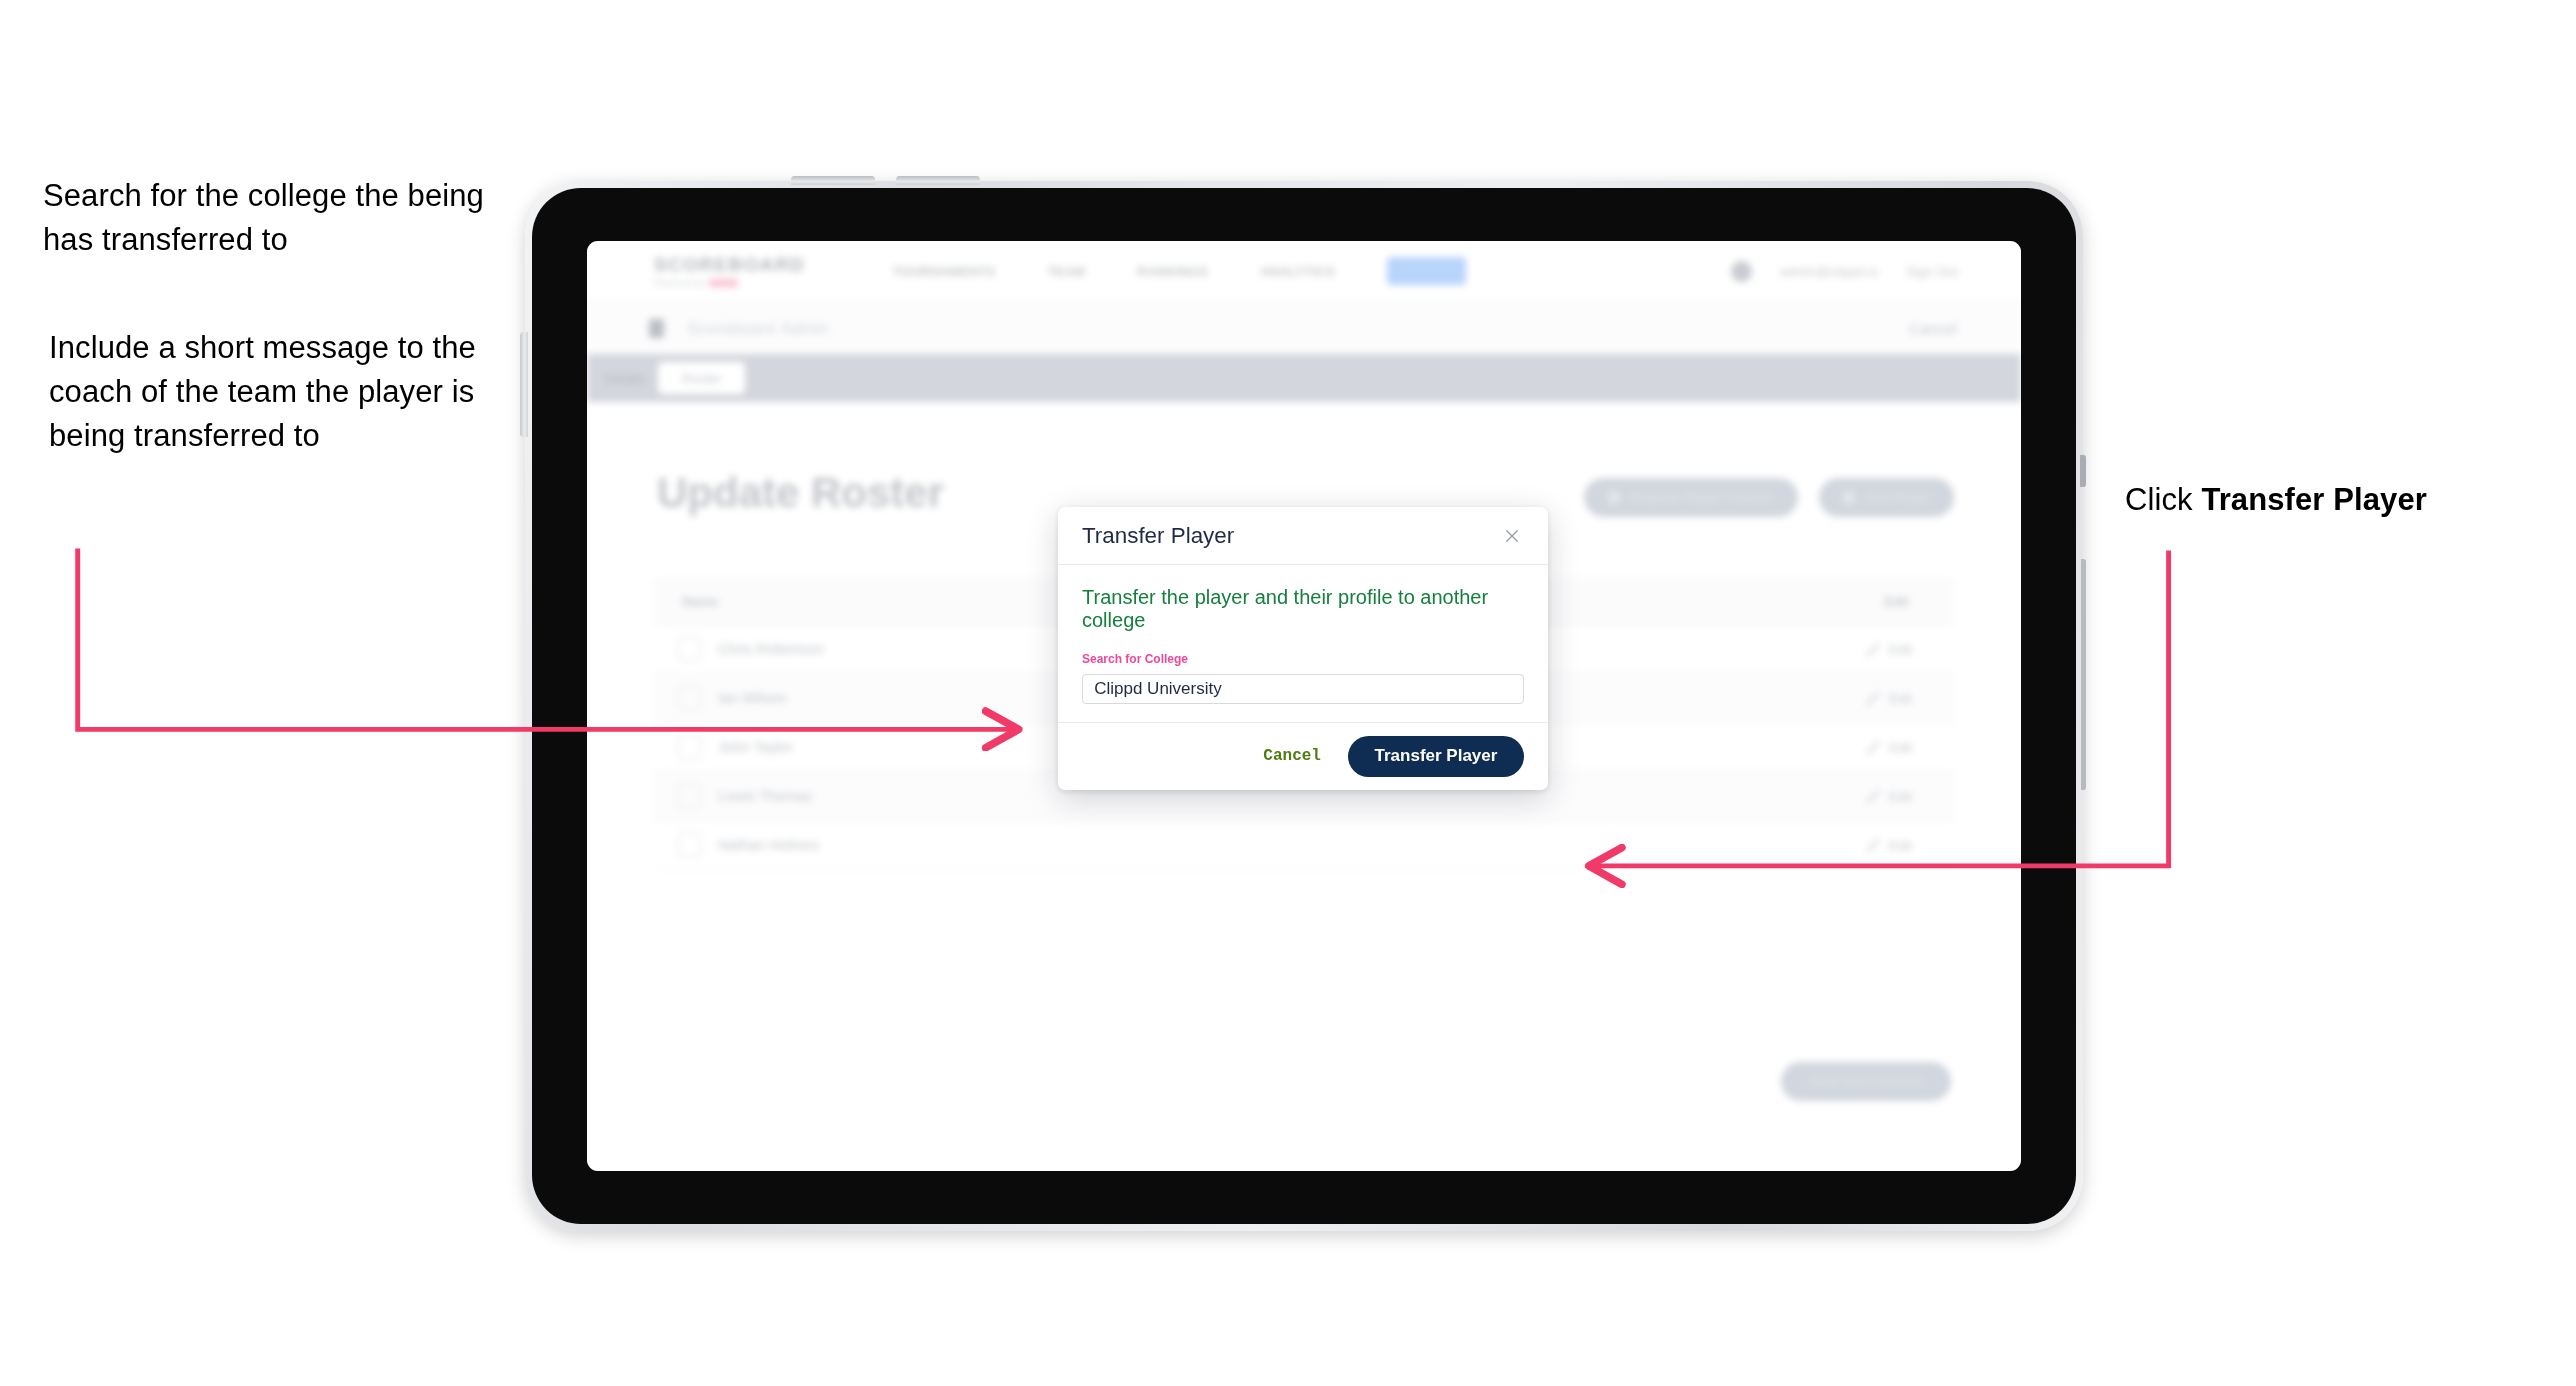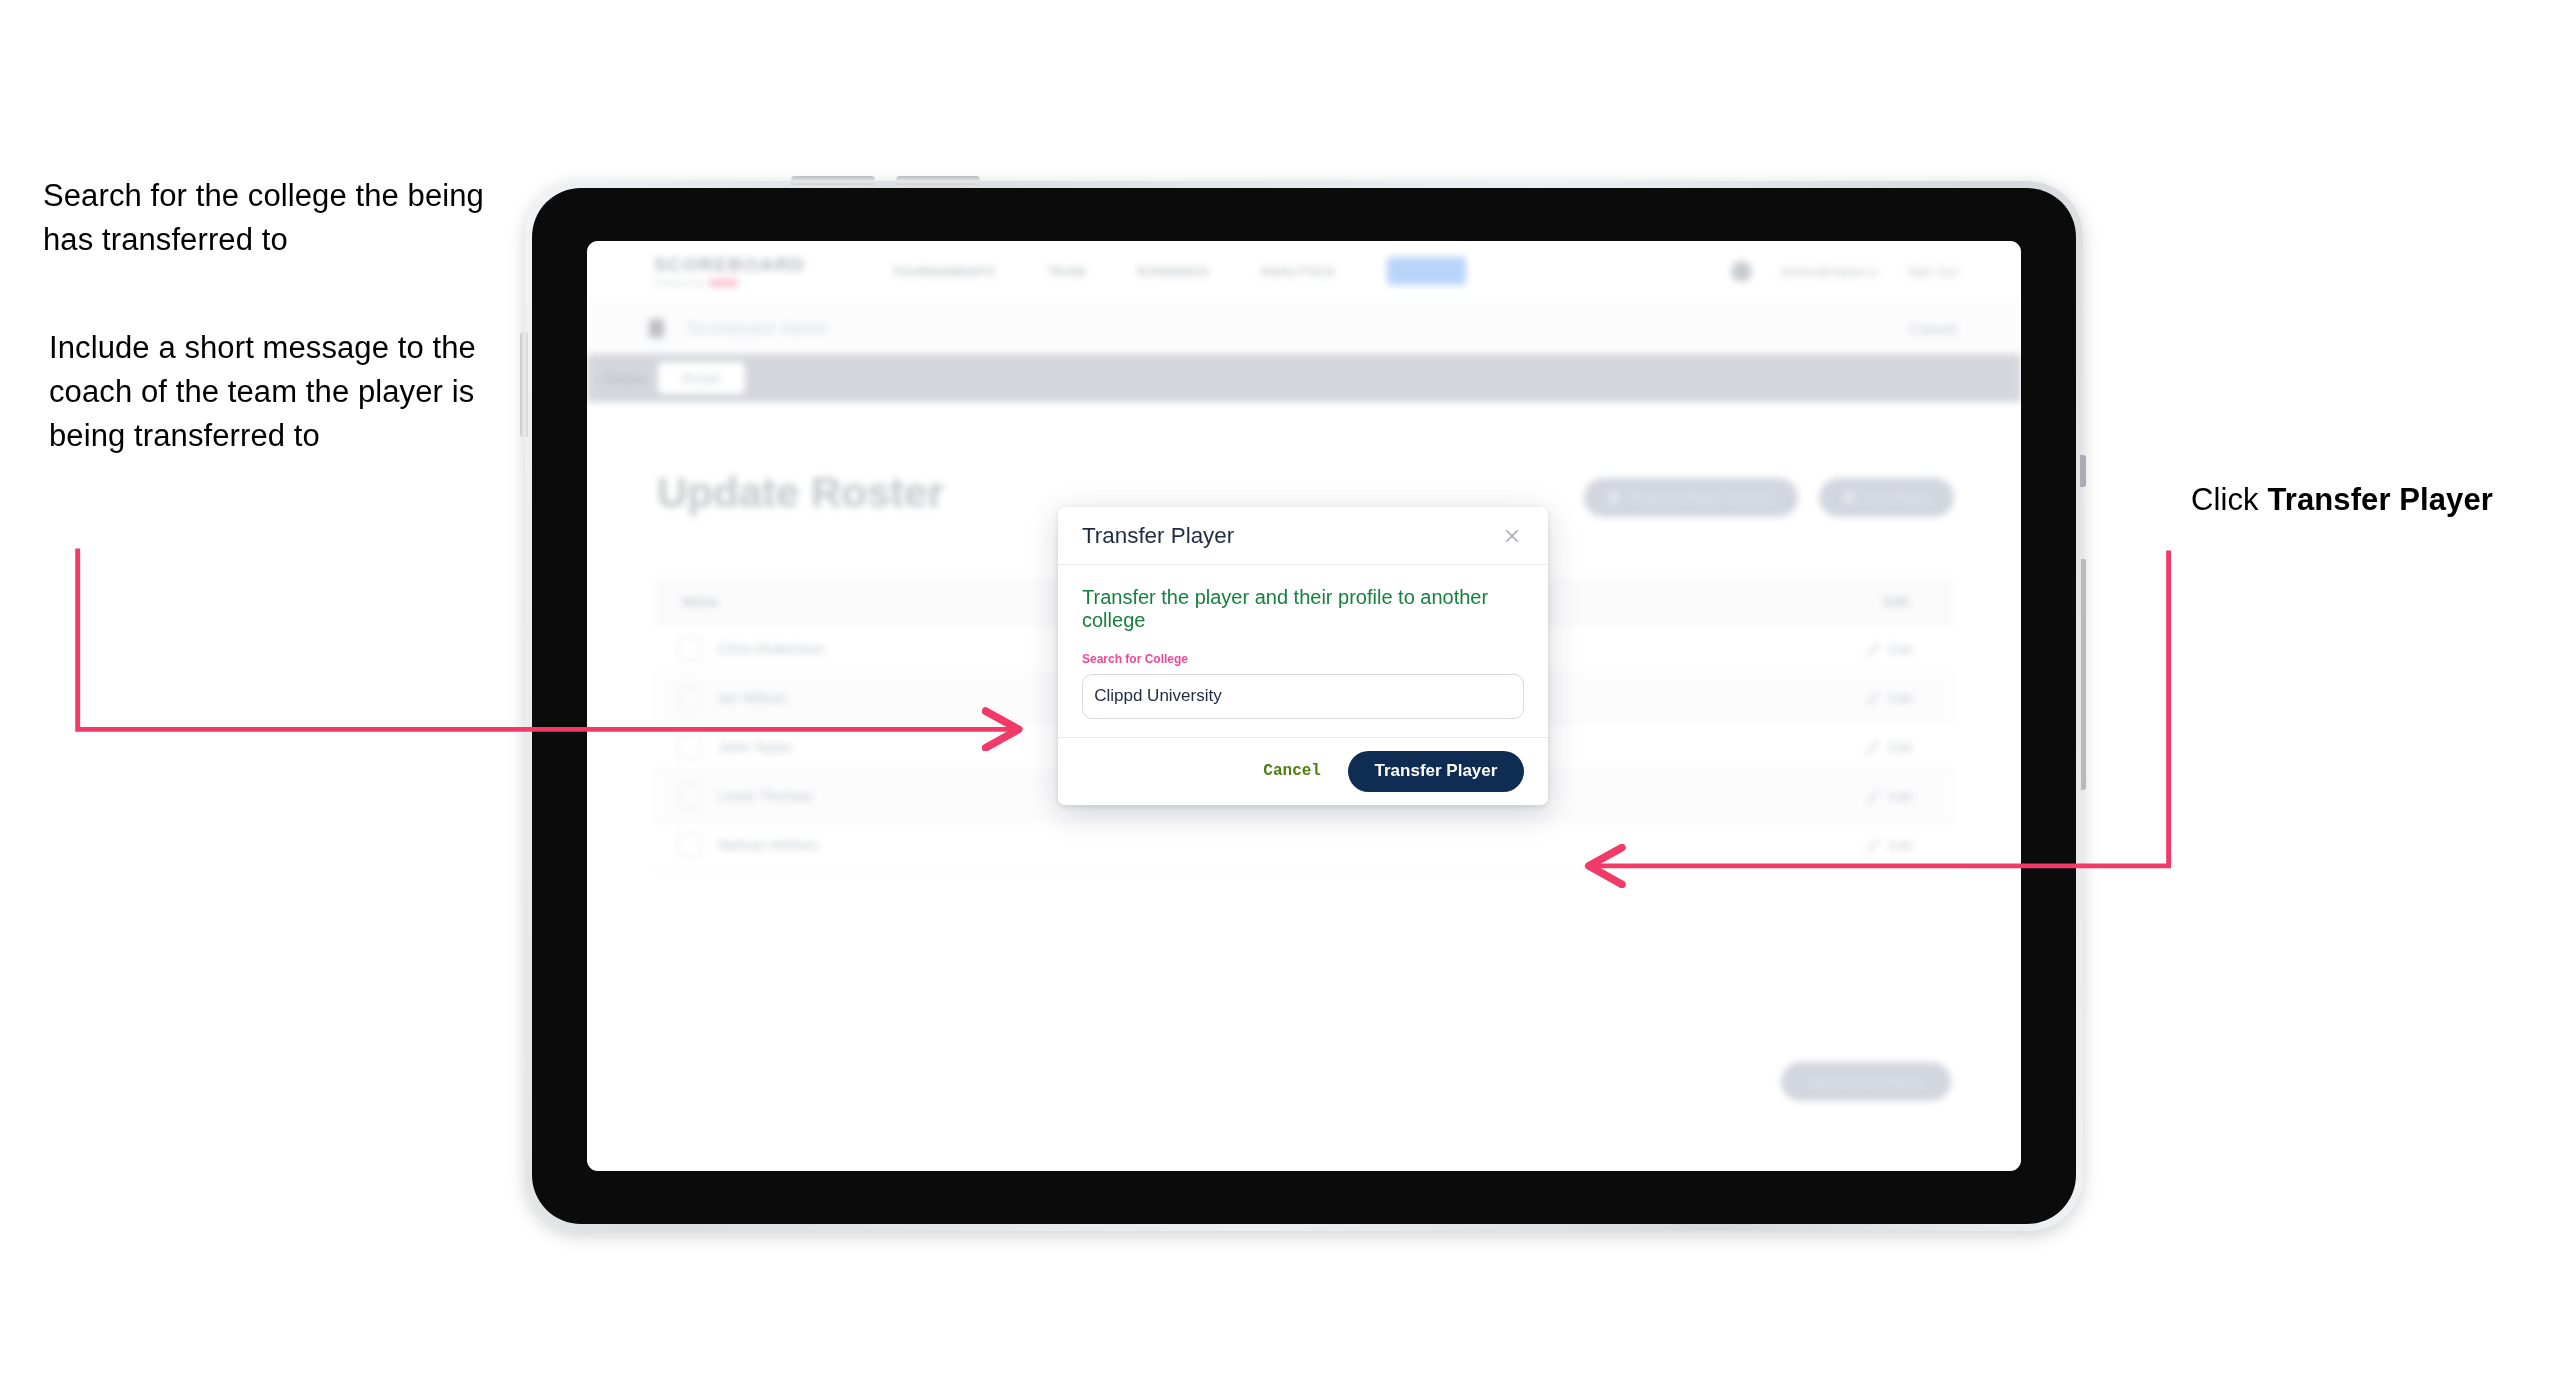--- a/index.html
+++ b/index.html
@@ -6,21 +6,21 @@
   body{
     width:2576px;height:1386px;background:#ffffff;
     font-family:"Liberation Sans",sans-serif;
     position:relative;overflow:hidden;
   }
 
   
   .anno{position:absolute;color:#000;font-size:31px;line-height:1.42;letter-spacing:0.1px;}
   #anno-left-1{left:43px;top:174px;width:448px;}
   #anno-left-2{left:49px;top:326px;width:448px;}
-  #anno-right{left:2125px;top:478px;width:434px;font-size:31px;white-space:nowrap;text-align:center;}
+  #anno-right{left:2125px;top:478px;width:434px;font-size:31px;white-space:nowrap;}
   #anno-right b{font-weight:700;}
 
   
   #arrow-layer{position:absolute;left:0;top:0;width:2576px;height:1386px;pointer-events:none;}
 
   
   #tablet{
     position:absolute;left:525px;top:181px;width:1558px;height:1050px;
     background:linear-gradient(105deg,#f2f3f5 0%,#dcdee2 22%,#eef0f2 55%,#d7d9dd 80%,#f0f1f3 100%);
     border-radius:55px;
@@ -105,21 +105,21 @@
     font-family:"Liberation Sans",sans-serif;
   }
   #modal-header{height:57px;display:flex;align-items:center;justify-content:space-between;
       padding:0 24px;border-bottom:0.7px solid #e9eaee;}
   #modal-title{font-size:22.4px;color:#1f2a44;font-weight:400;}
   #modal-close{width:25px;height:25px;display:flex;align-items:center;justify-content:center;cursor:pointer;}
   #modal-body{padding:21px 24px 18px;}
   #modal-desc{font-size:20px;color:#15803d;margin:0 0 19.6px;}
   .field-label{font-size:12px;color:#ec4899;font-weight:600;margin:0 0 8.4px;}
   #college-input{
-    width:100%;box-sizing:border-box;height:45px;border:0.7px solid #d6d9de;border-radius:10px;
+    width:100%;box-sizing:border-box;height:30px;border:0.7px solid #d6d9de;border-radius:4px;
     padding:0 11.2px;font-size:17px;color:#1f2a44;font-family:"Liberation Sans",sans-serif;
     background:#fff;outline:none;
   }
   #message-wrap{margin-top:18px;}
   #message-box{
     width:100%;box-sizing:border-box;height:153px;border:0.7px solid #d6d9de;border-radius:4.9px;
     padding:9.8px 11.2px;font-size:15.4px;color:#1f2a44;line-height:1.58;
     font-family:"Liberation Sans",sans-serif;resize:none;outline:none;background:#fff;
     white-space:pre-wrap;overflow:hidden;
   }

